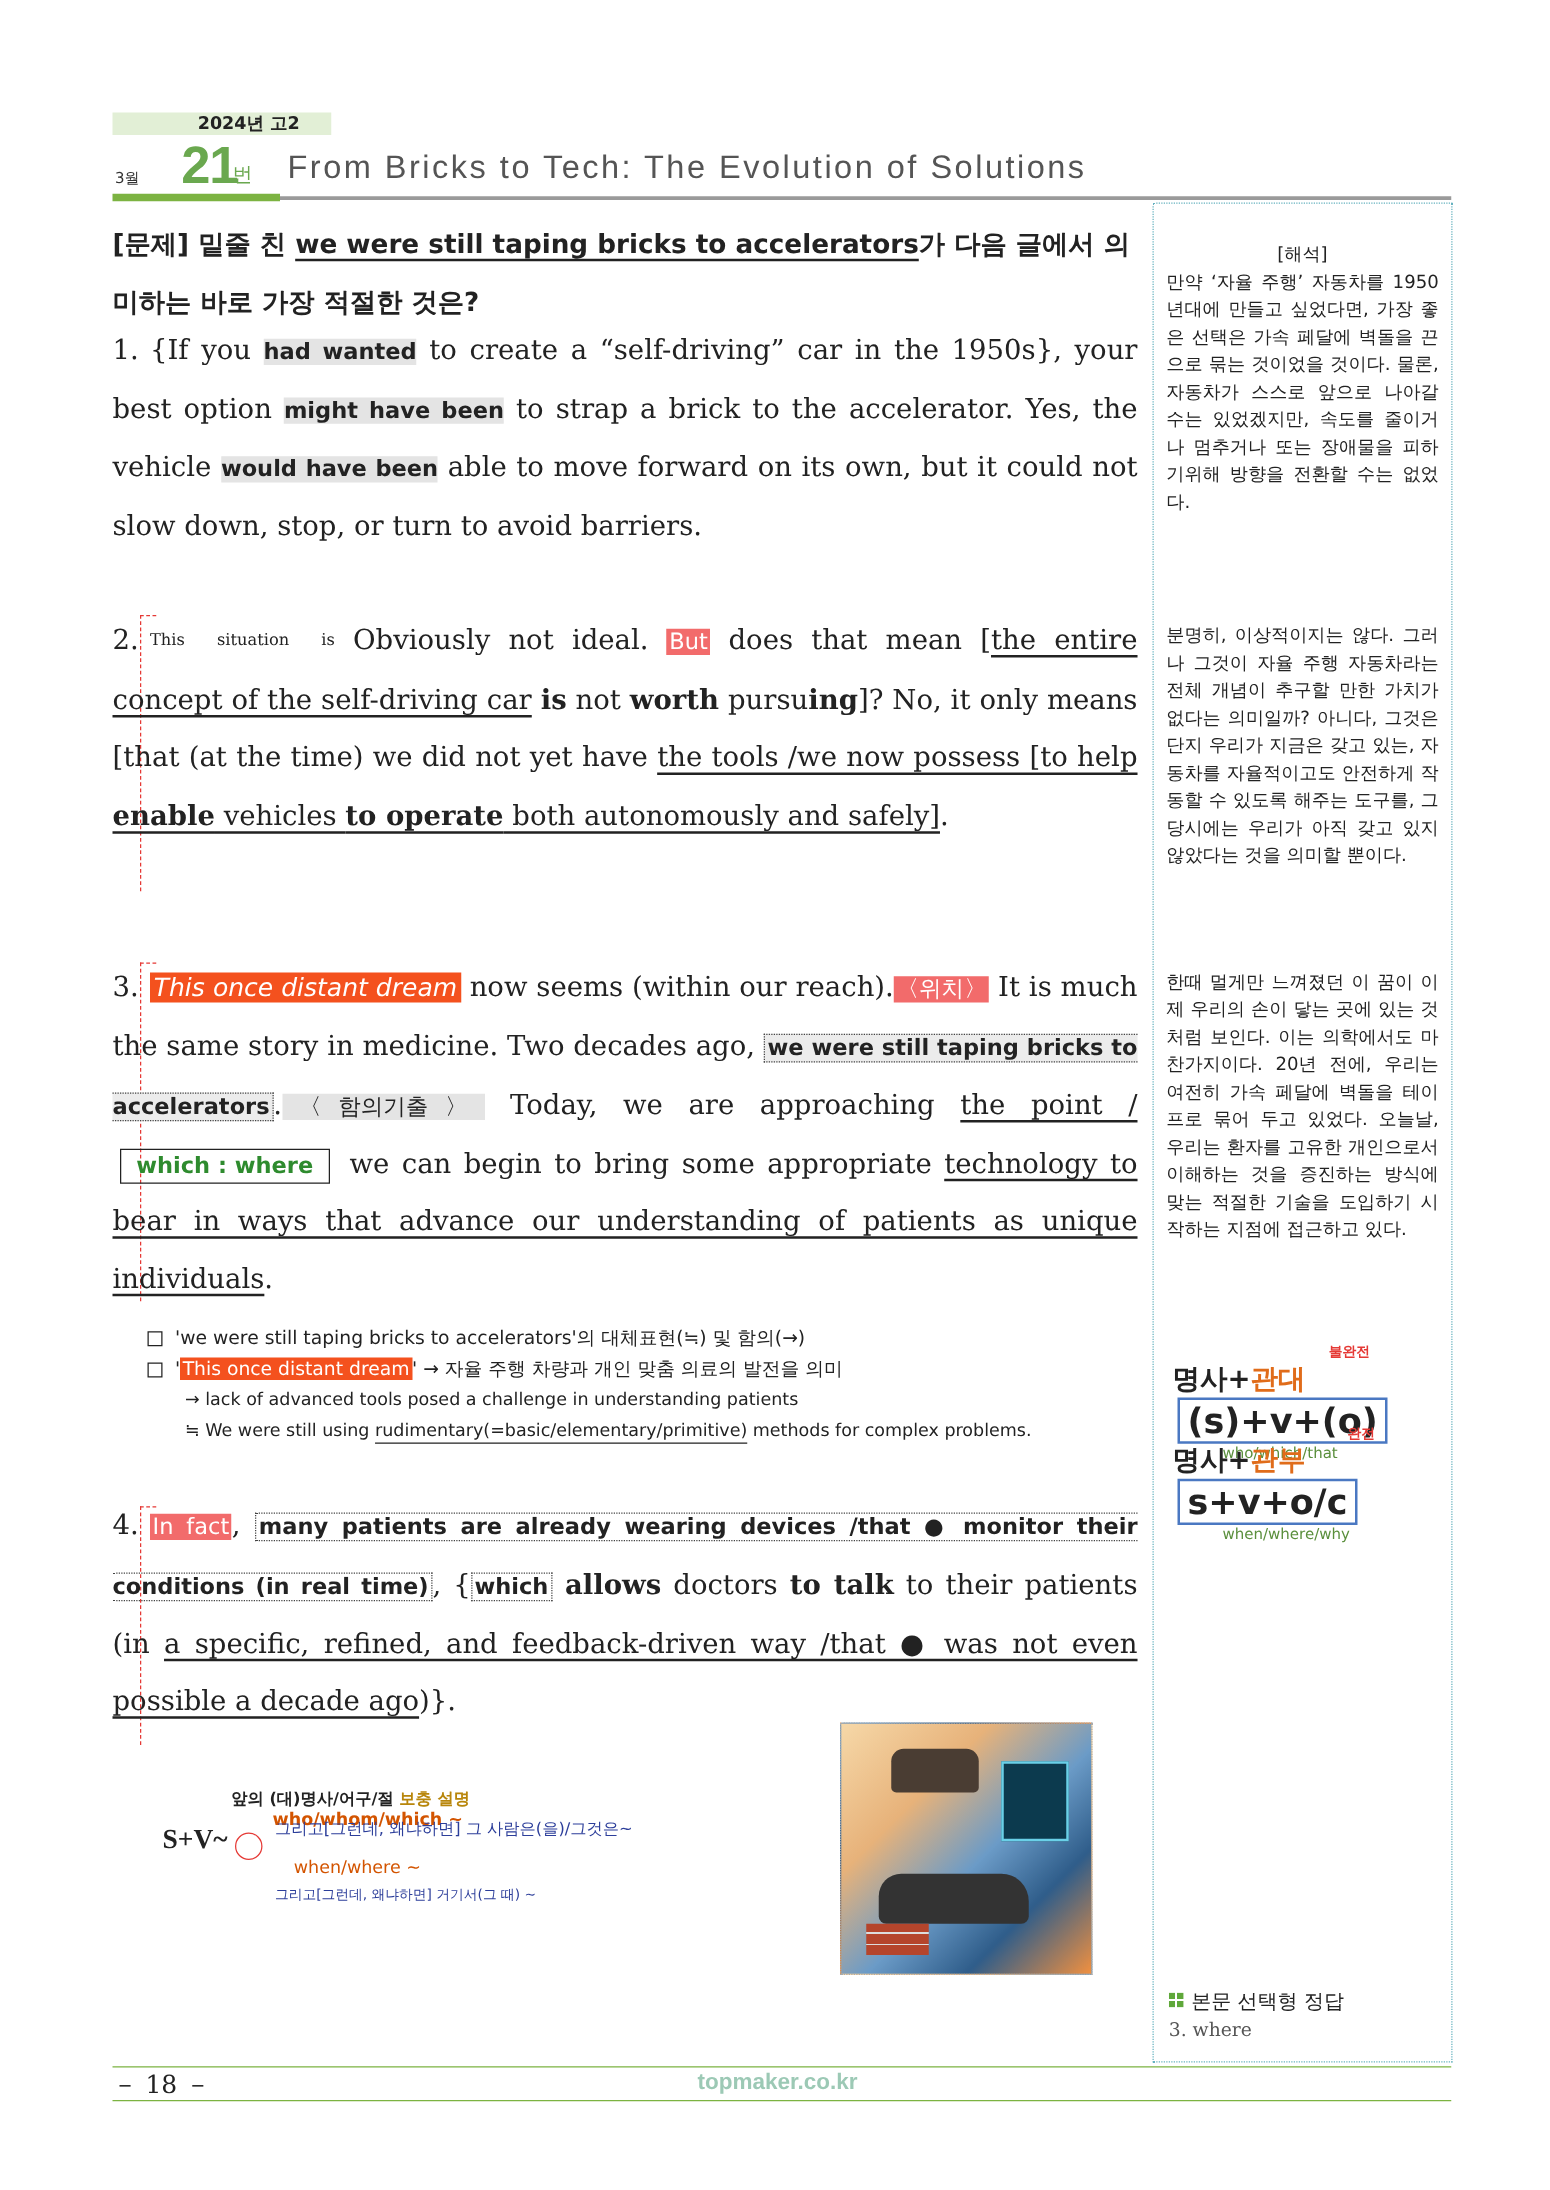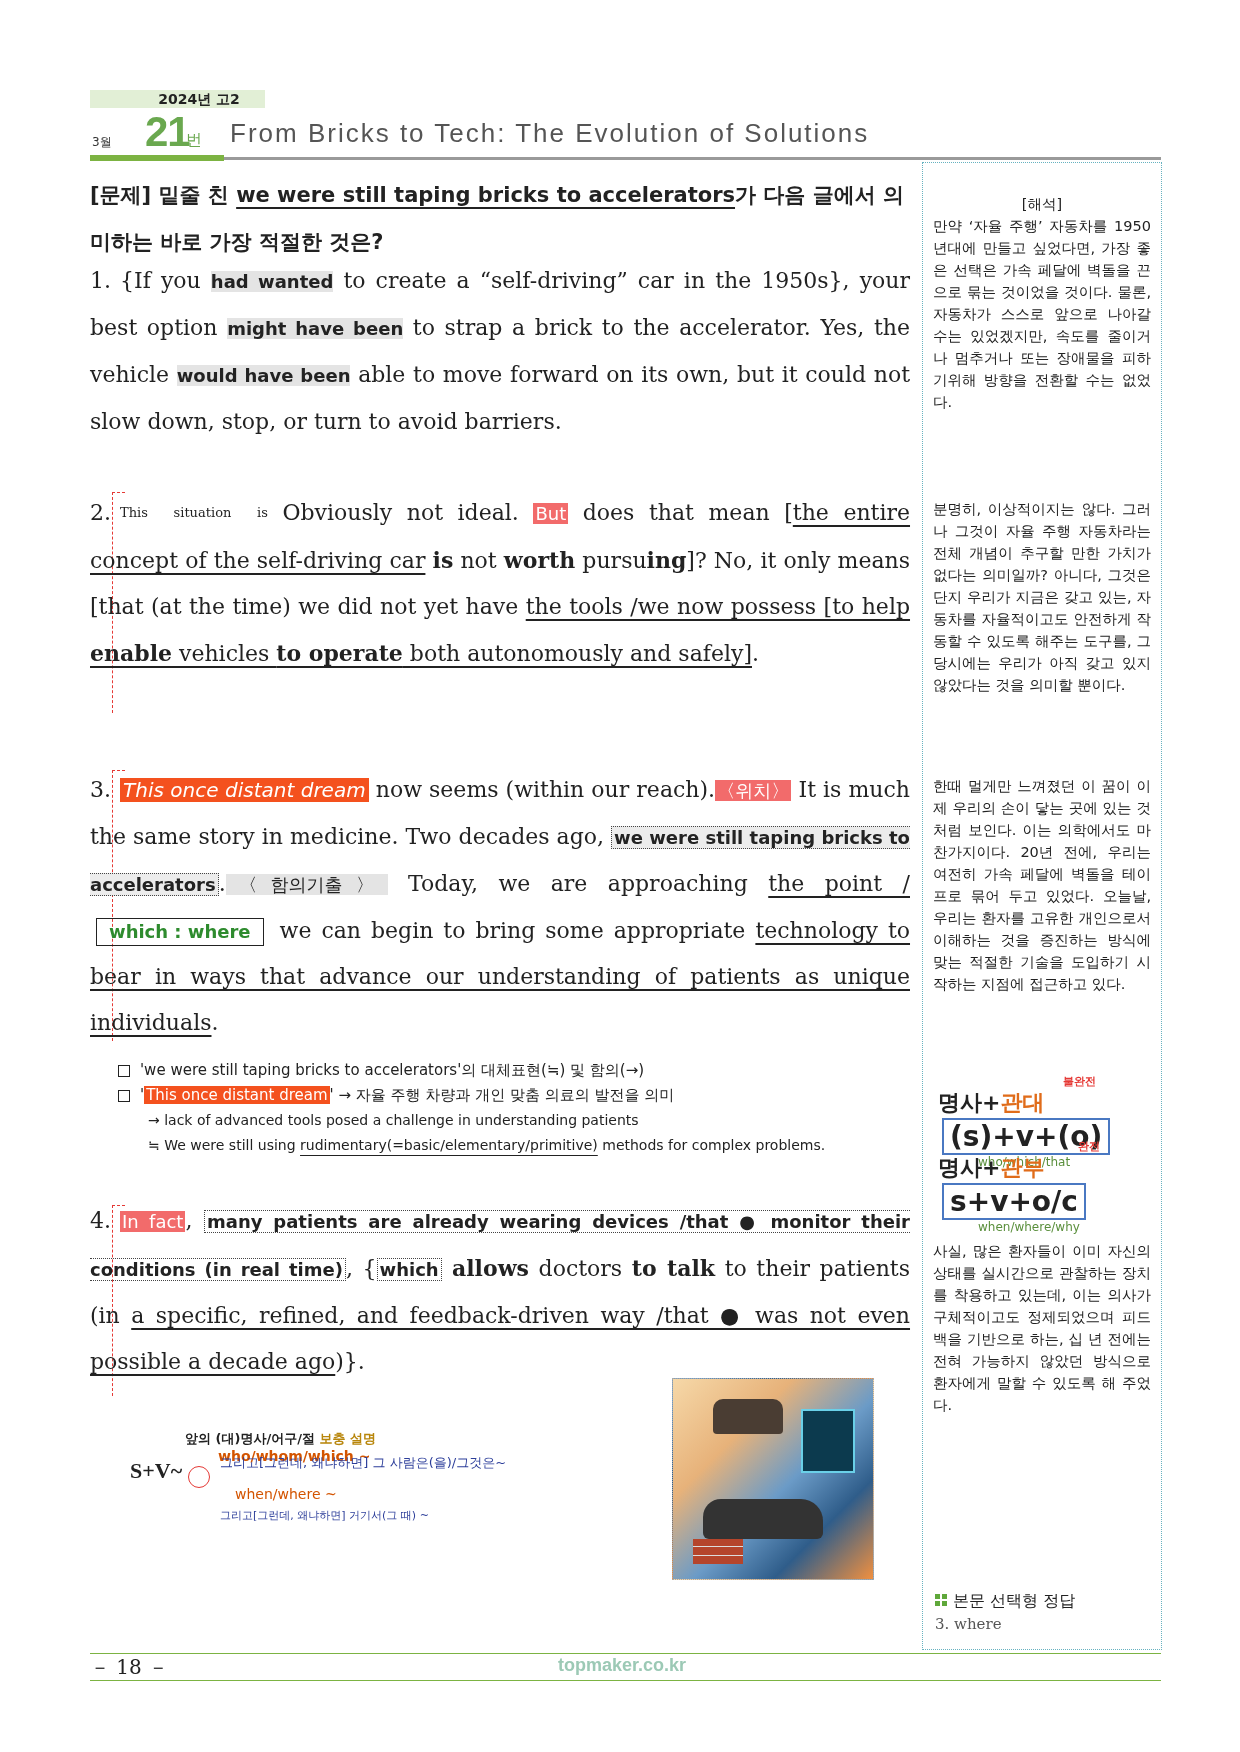--- a/index.html
+++ b/index.html
@@ -157,21 +157,20 @@
     <span class="g-sup" style="left:125px; top:-14px;">불완전</span>
     <span class="g-label">명사+</span><span class="g-label g-orange">관대</span><span class="g-box">(s)+v+(o)</span>
     <div class="g-sub">who/which/that</div>
   </div>
   <div class="grammar" style="top:990px;">
     <span class="g-sup" style="left:140px; top:-14px;">완전</span>
     <span class="g-label">명사+</span><span class="g-label g-orange">관부</span><span class="g-box">s+v+o/c</span>
     <div class="g-sub">when/where/why</div>
   </div>
 
-  <div class="side-text" style="top:1077px;">사실, 많은 환자들이 이미 자신의 상태를 실시간으로 관찰하는 장치를 착용하고 있는데, 이는 의사가 구체적이고도 정제되었으며 피드백을 기반으로 하는, 십 년 전에는 전혀 가능하지 않았던 방식으로 환자에게 말할 수 있도록 해 주었다.</div>
 
   <div class="answer-title"><span class="sq"></span><span>본문 선택형 정답</span></div>
   <div class="answer-val">3. where</div>
 </div>
 
 <div class="abs foot-top"></div>
 <div class="abs foot-bot"></div>
 <div class="abs page-num">－ 18 －</div>
 <div class="abs site">topmaker.co.kr</div>
 

